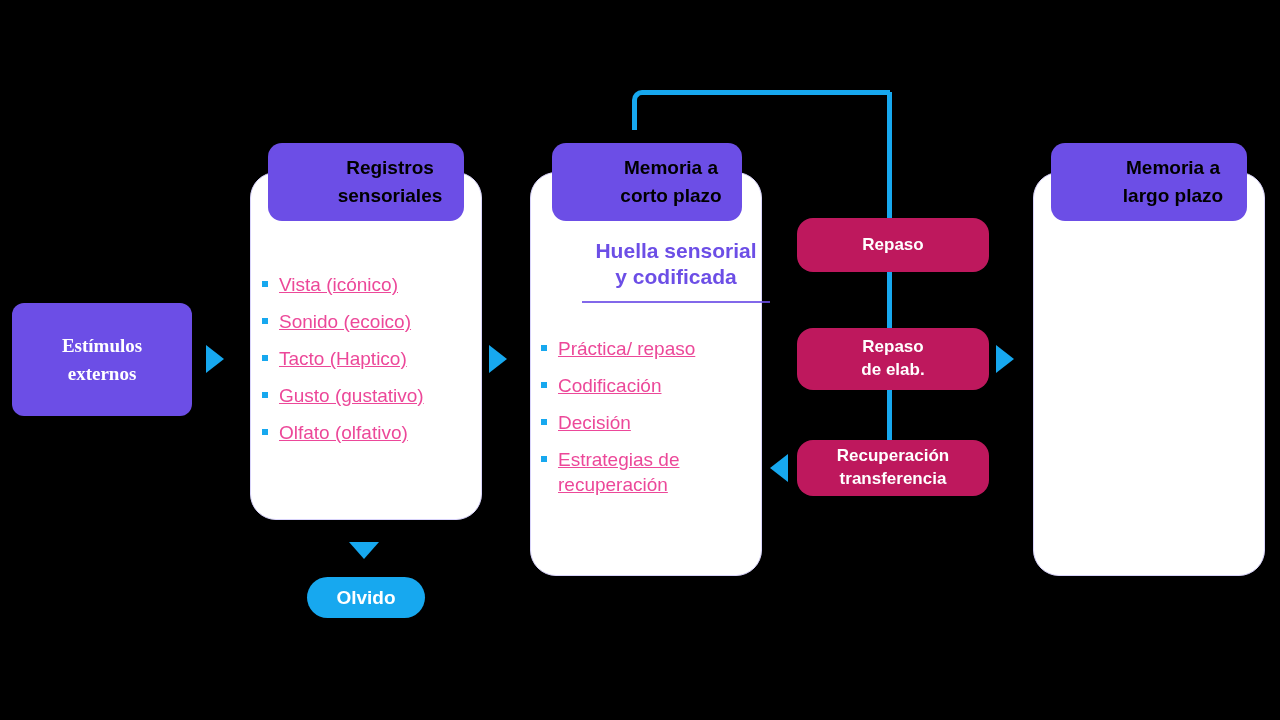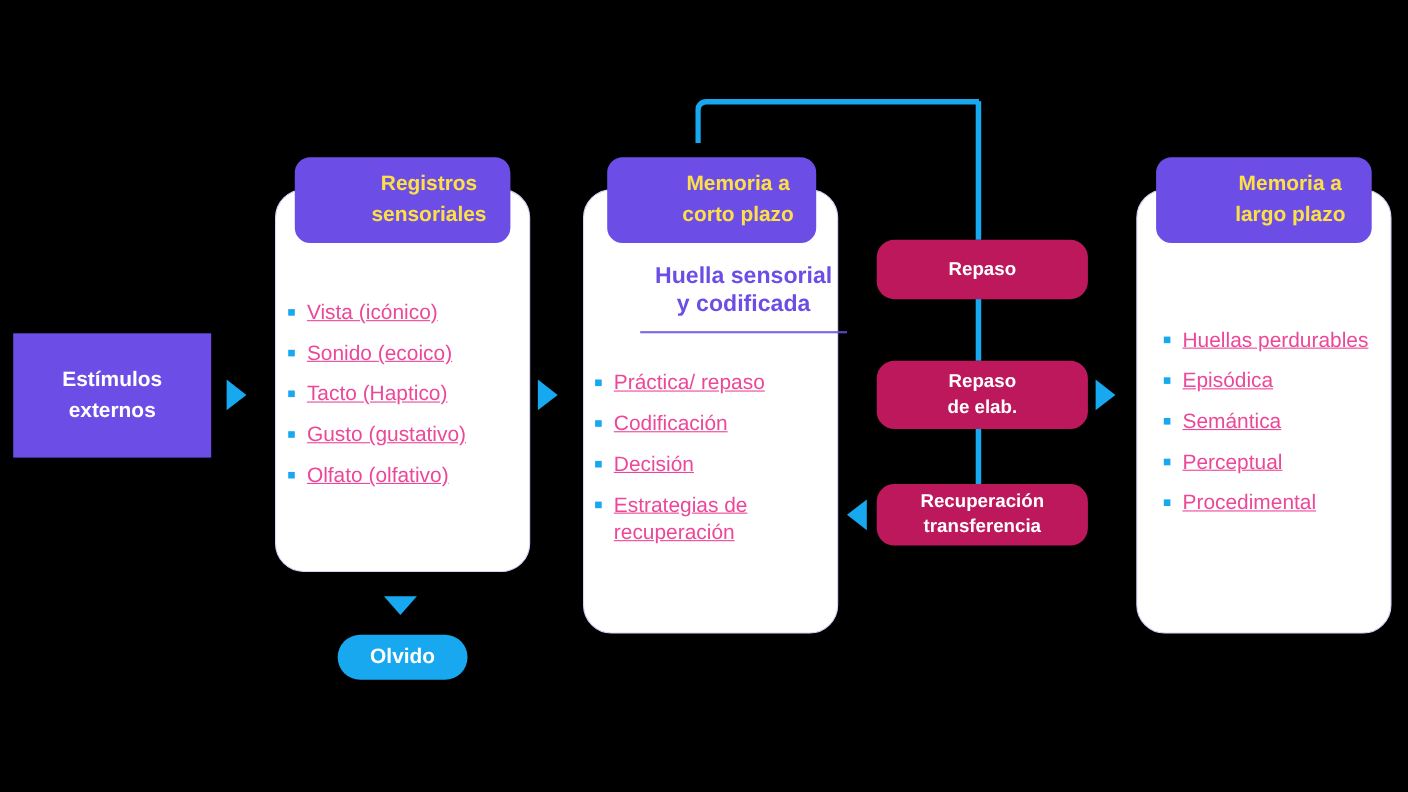--- a/index.html
+++ b/index.html
@@ -28,21 +28,21 @@
   }
 
   .card {
     background: #ffffff;
     border-radius: 26px;
     border: 1px solid #d9d4fb;
   }
 
   .purple-head {
     background: #6c4ee6;
-    color: #fde047;
+    color: #000000;
     border-radius: 14px;
     font-weight: bold;
     font-size: 19px;
     line-height: 1.45;
     text-align: center;
     display: flex;
     align-items: center;
     justify-content: center;
     padding-left: 48px;
   }
@@ -156,21 +156,21 @@
     border-top: 5px solid #17a8ef;
     border-top-left-radius: 10px;
     box-sizing: border-box;
   }
 </style>
 </head>
 <body>
 
 <div id="stage">
 
-  <div class="node purple-block" style="left:12px; top:303px; width:180px; height:113px; border-radius:0; flex-direction:column;">
+  <div class="node purple-block" style="left:12px; top:303px; width:180px; height:113px; border-radius:12px; flex-direction:column;font-family:Liberation Serif, serif;">
     <span>Estímulos</span>
     <span>externos</span>
   </div>
 
   <div class="tri tri-right" style="left:206px; top:345px;"></div>
 
   <div class="node card" style="left:250px; top:172px; width:232px; height:348px;"></div>
   <div class="node purple-head" style="left:268px; top:143px; width:196px; height:78px; flex-direction:column;">
     <span>Registros</span>
     <span>sensoriales</span>
@@ -229,21 +229,14 @@
 
   <div class="tri tri-left" style="left:770px; top:454px;"></div>
 
   <div class="tri tri-right" style="left:996px; top:345px;"></div>
 
   <div class="node card" style="left:1033px; top:172px; width:232px; height:404px;"></div>
   <div class="node purple-head" style="left:1051px; top:143px; width:196px; height:78px; flex-direction:column;">
     <span>Memoria a</span>
     <span>largo plazo</span>
   </div>
-  <ul class="bullets" style="position:absolute; left:1058px; top:297px; width:200px;">
-    <li>Huellas perdurables</li>
-    <li>Episódica</li>
-    <li>Semántica</li>
-    <li>Perceptual</li>
-    <li>Procedimental</li>
-  </ul>
 
 </div>
 
 </body></html>

